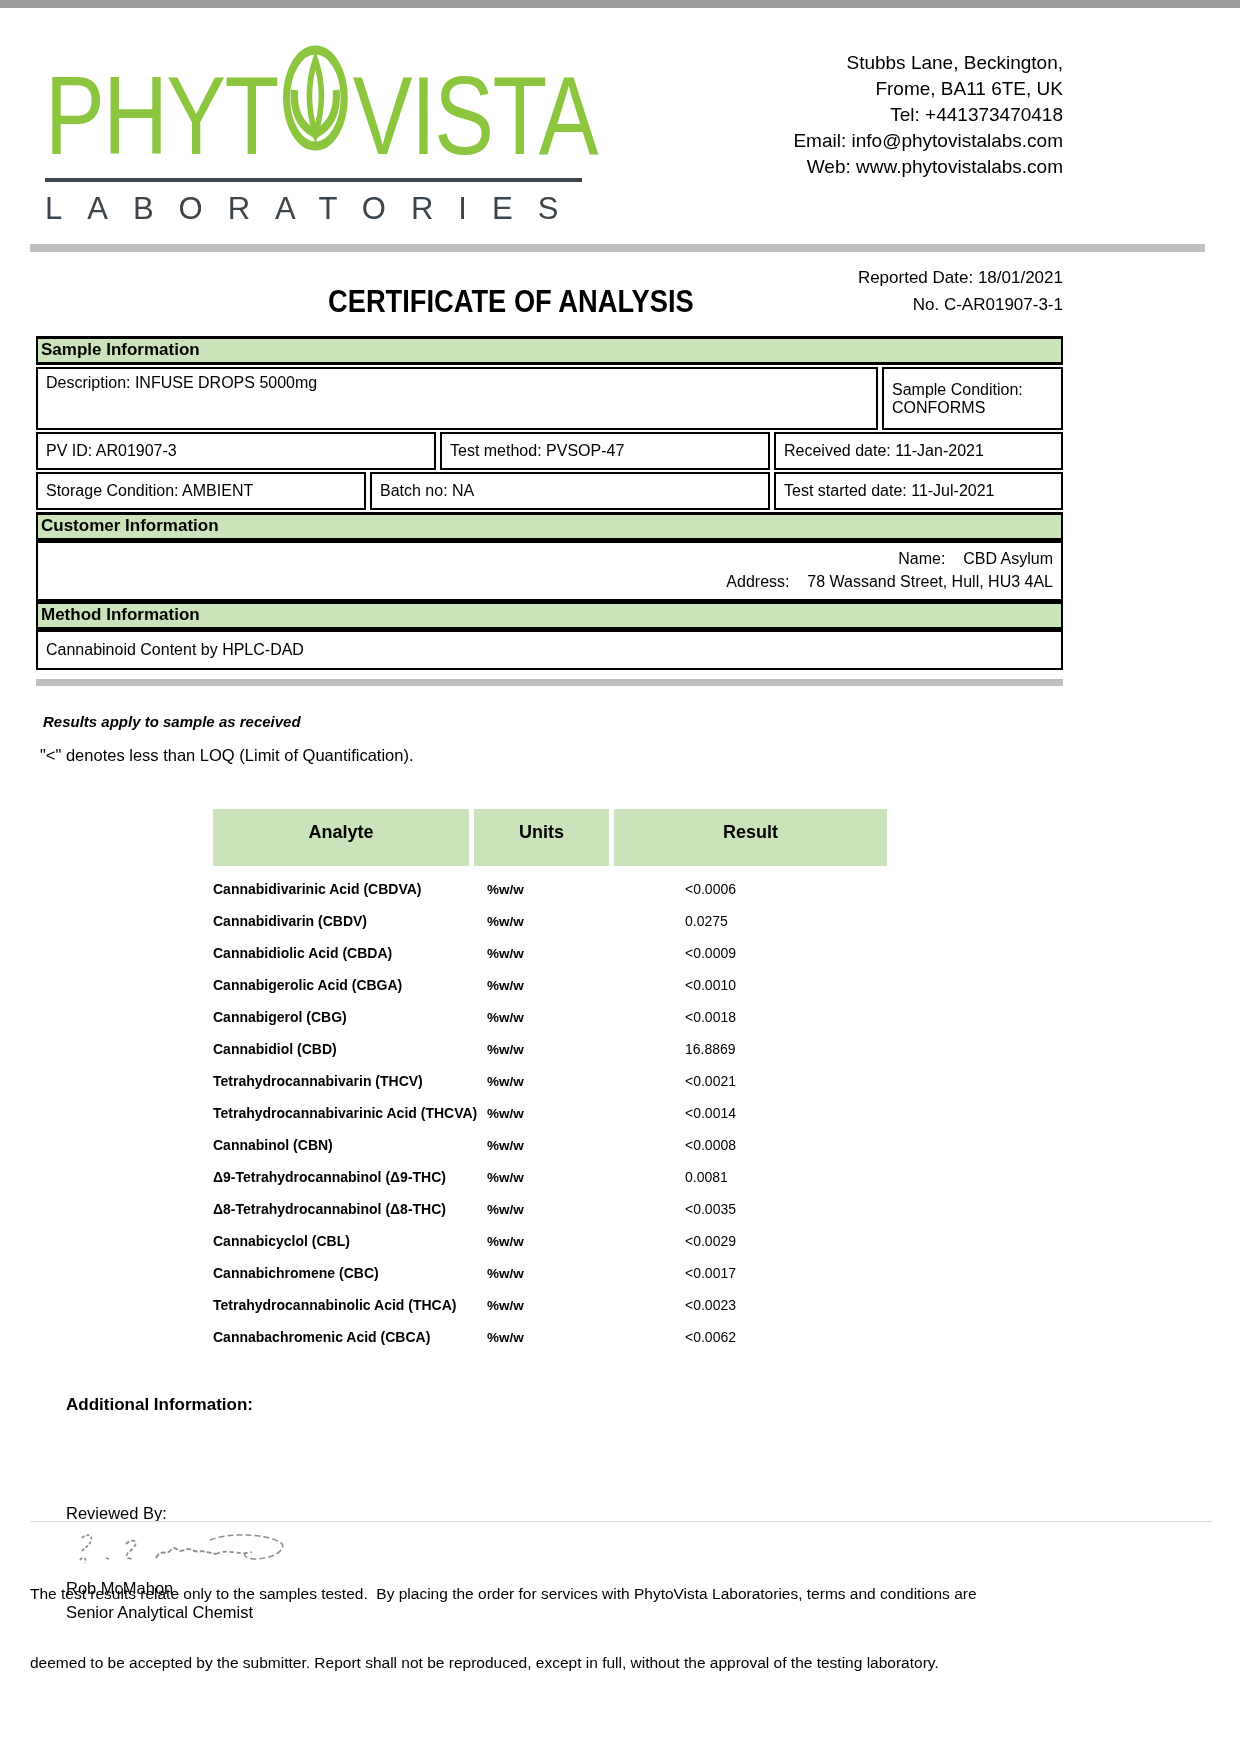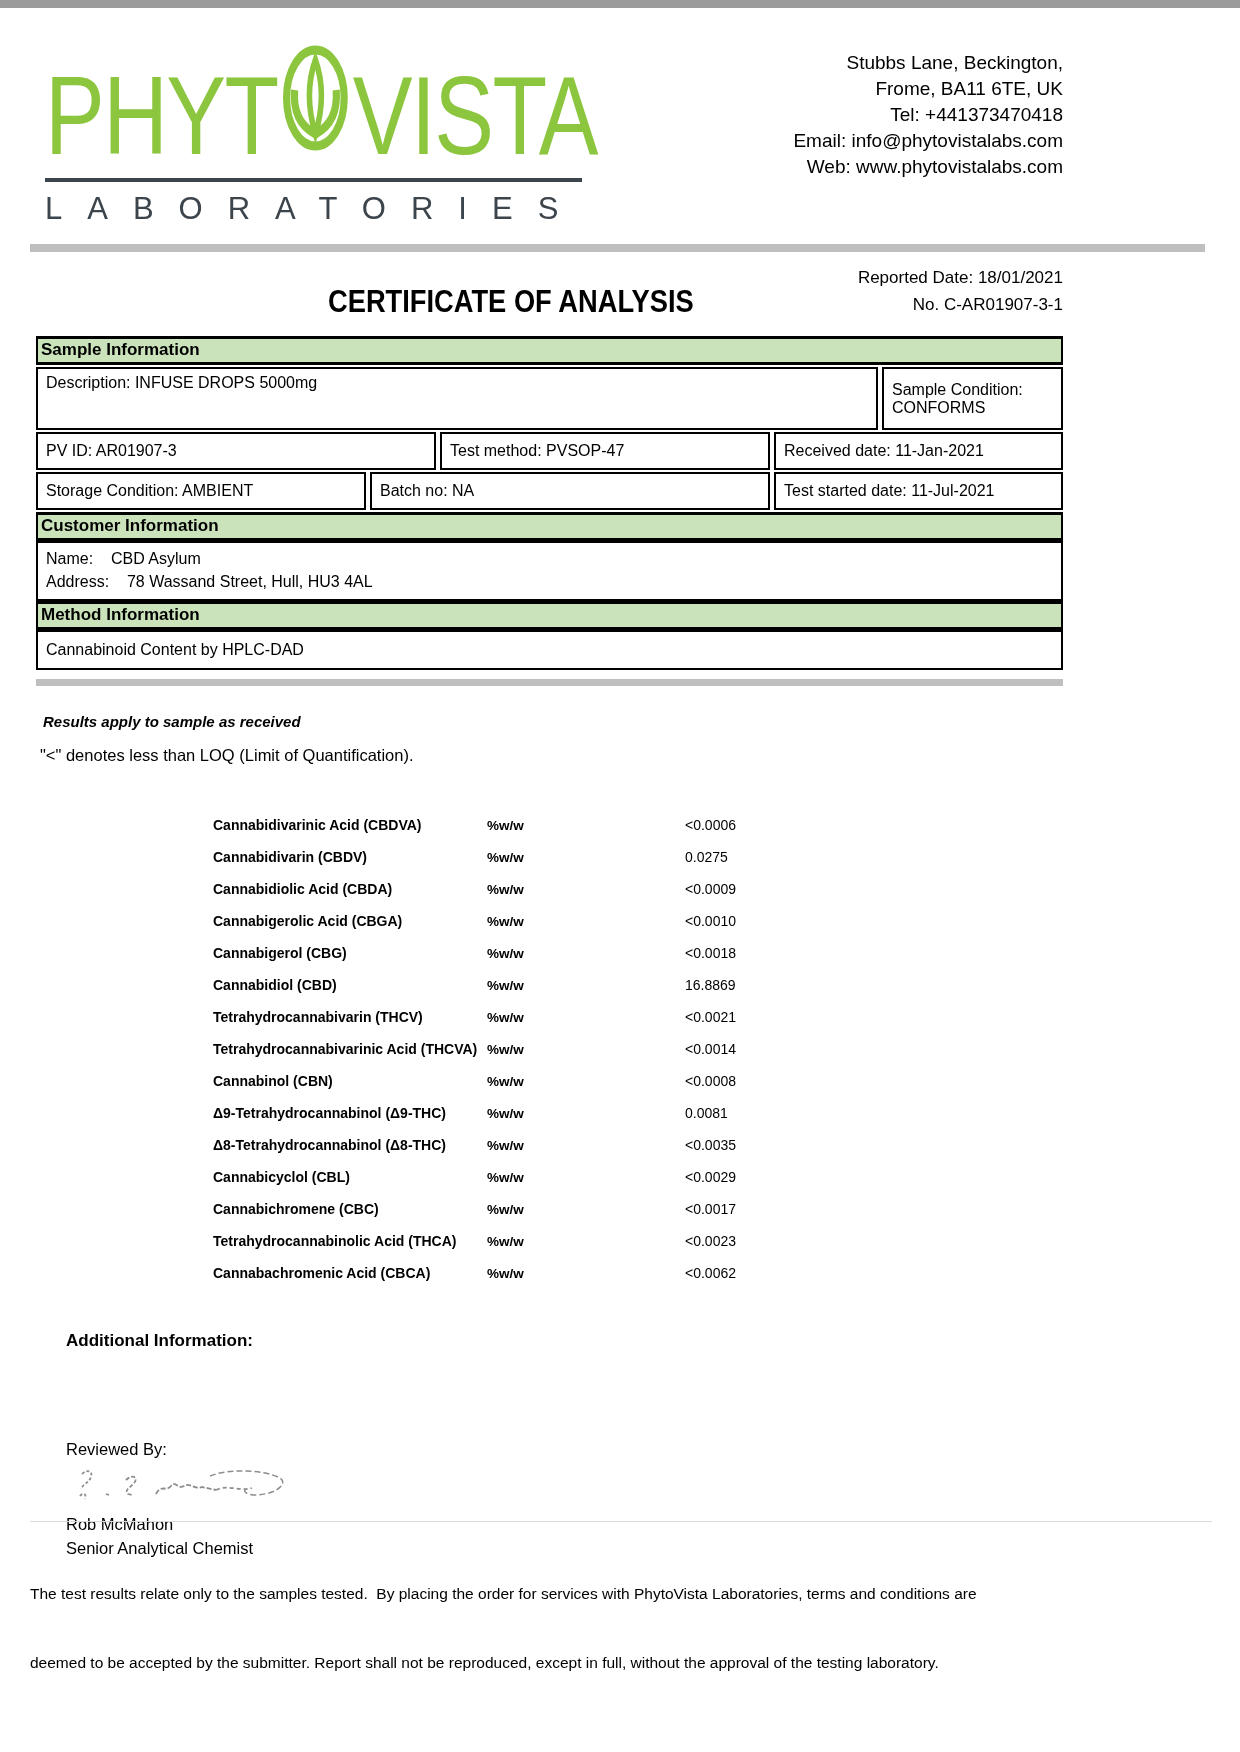--- a/index.html
+++ b/index.html
@@ -66,21 +66,21 @@
   .row-desc{height:63px;}
   .row-desc .c1{width:842px;}
   .row-desc .c2{flex:1;}
   .row3 .c1{width:400px;}
   .row3 .c2{width:330px;}
   .row3 .c3{flex:1;}
   .row3{height:38px;margin-bottom:2px;}
   .customer-box{
     border:2px solid #000;height:60px;
     display:flex;flex-direction:column;justify-content:space-between;
-    padding:7px 8px 8px 8px;white-space:pre-wrap;
+    padding:7px 8px 8px 8px;white-space:pre-wrap;text-align:right;
   }
   .method-box{
     border:2px solid #000;height:40px;
     display:flex;align-items:center;padding-left:8px;
   }
   
   .note-italic{margin:27px 0 0 43px;font-size:15px;font-weight:bold;font-style:italic;}
   .note-loq{margin:16px 0 0 40px;font-size:16.5px;}
   
   .rtable{margin:44px 0 0 213px;width:674px;}
@@ -171,20 +171,25 @@
     <div class="sec-bar">Method Information</div>
     <div class="method-box">Cannabinoid Content by HPLC-DAD</div>
   </div>
 
   <div class="gray-bar2"></div>
 
   <div class="note-italic">Results apply to sample as received</div>
   <div class="note-loq">"&lt;" denotes less than LOQ (Limit of Quantification).</div>
 
   <div class="rtable">
+    <div class="rtable-head">
+      <div class="hcell">Analyte</div>
+      <div class="hcell">Units</div>
+      <div class="hcell">Result</div>
+    </div>
     <div class="rtable-body">
 
     <div class="rrow">
         <div class="rcol-analyte">Cannabidivarinic Acid (CBDVA)</div>
         <div class="rcol-units">%w/w</div>
         <div class="rcol-result">&lt;0.0006</div>
       </div>
         <div class="rrow">
         <div class="rcol-analyte">Cannabidivarin (CBDV)</div>
         <div class="rcol-units">%w/w</div>

